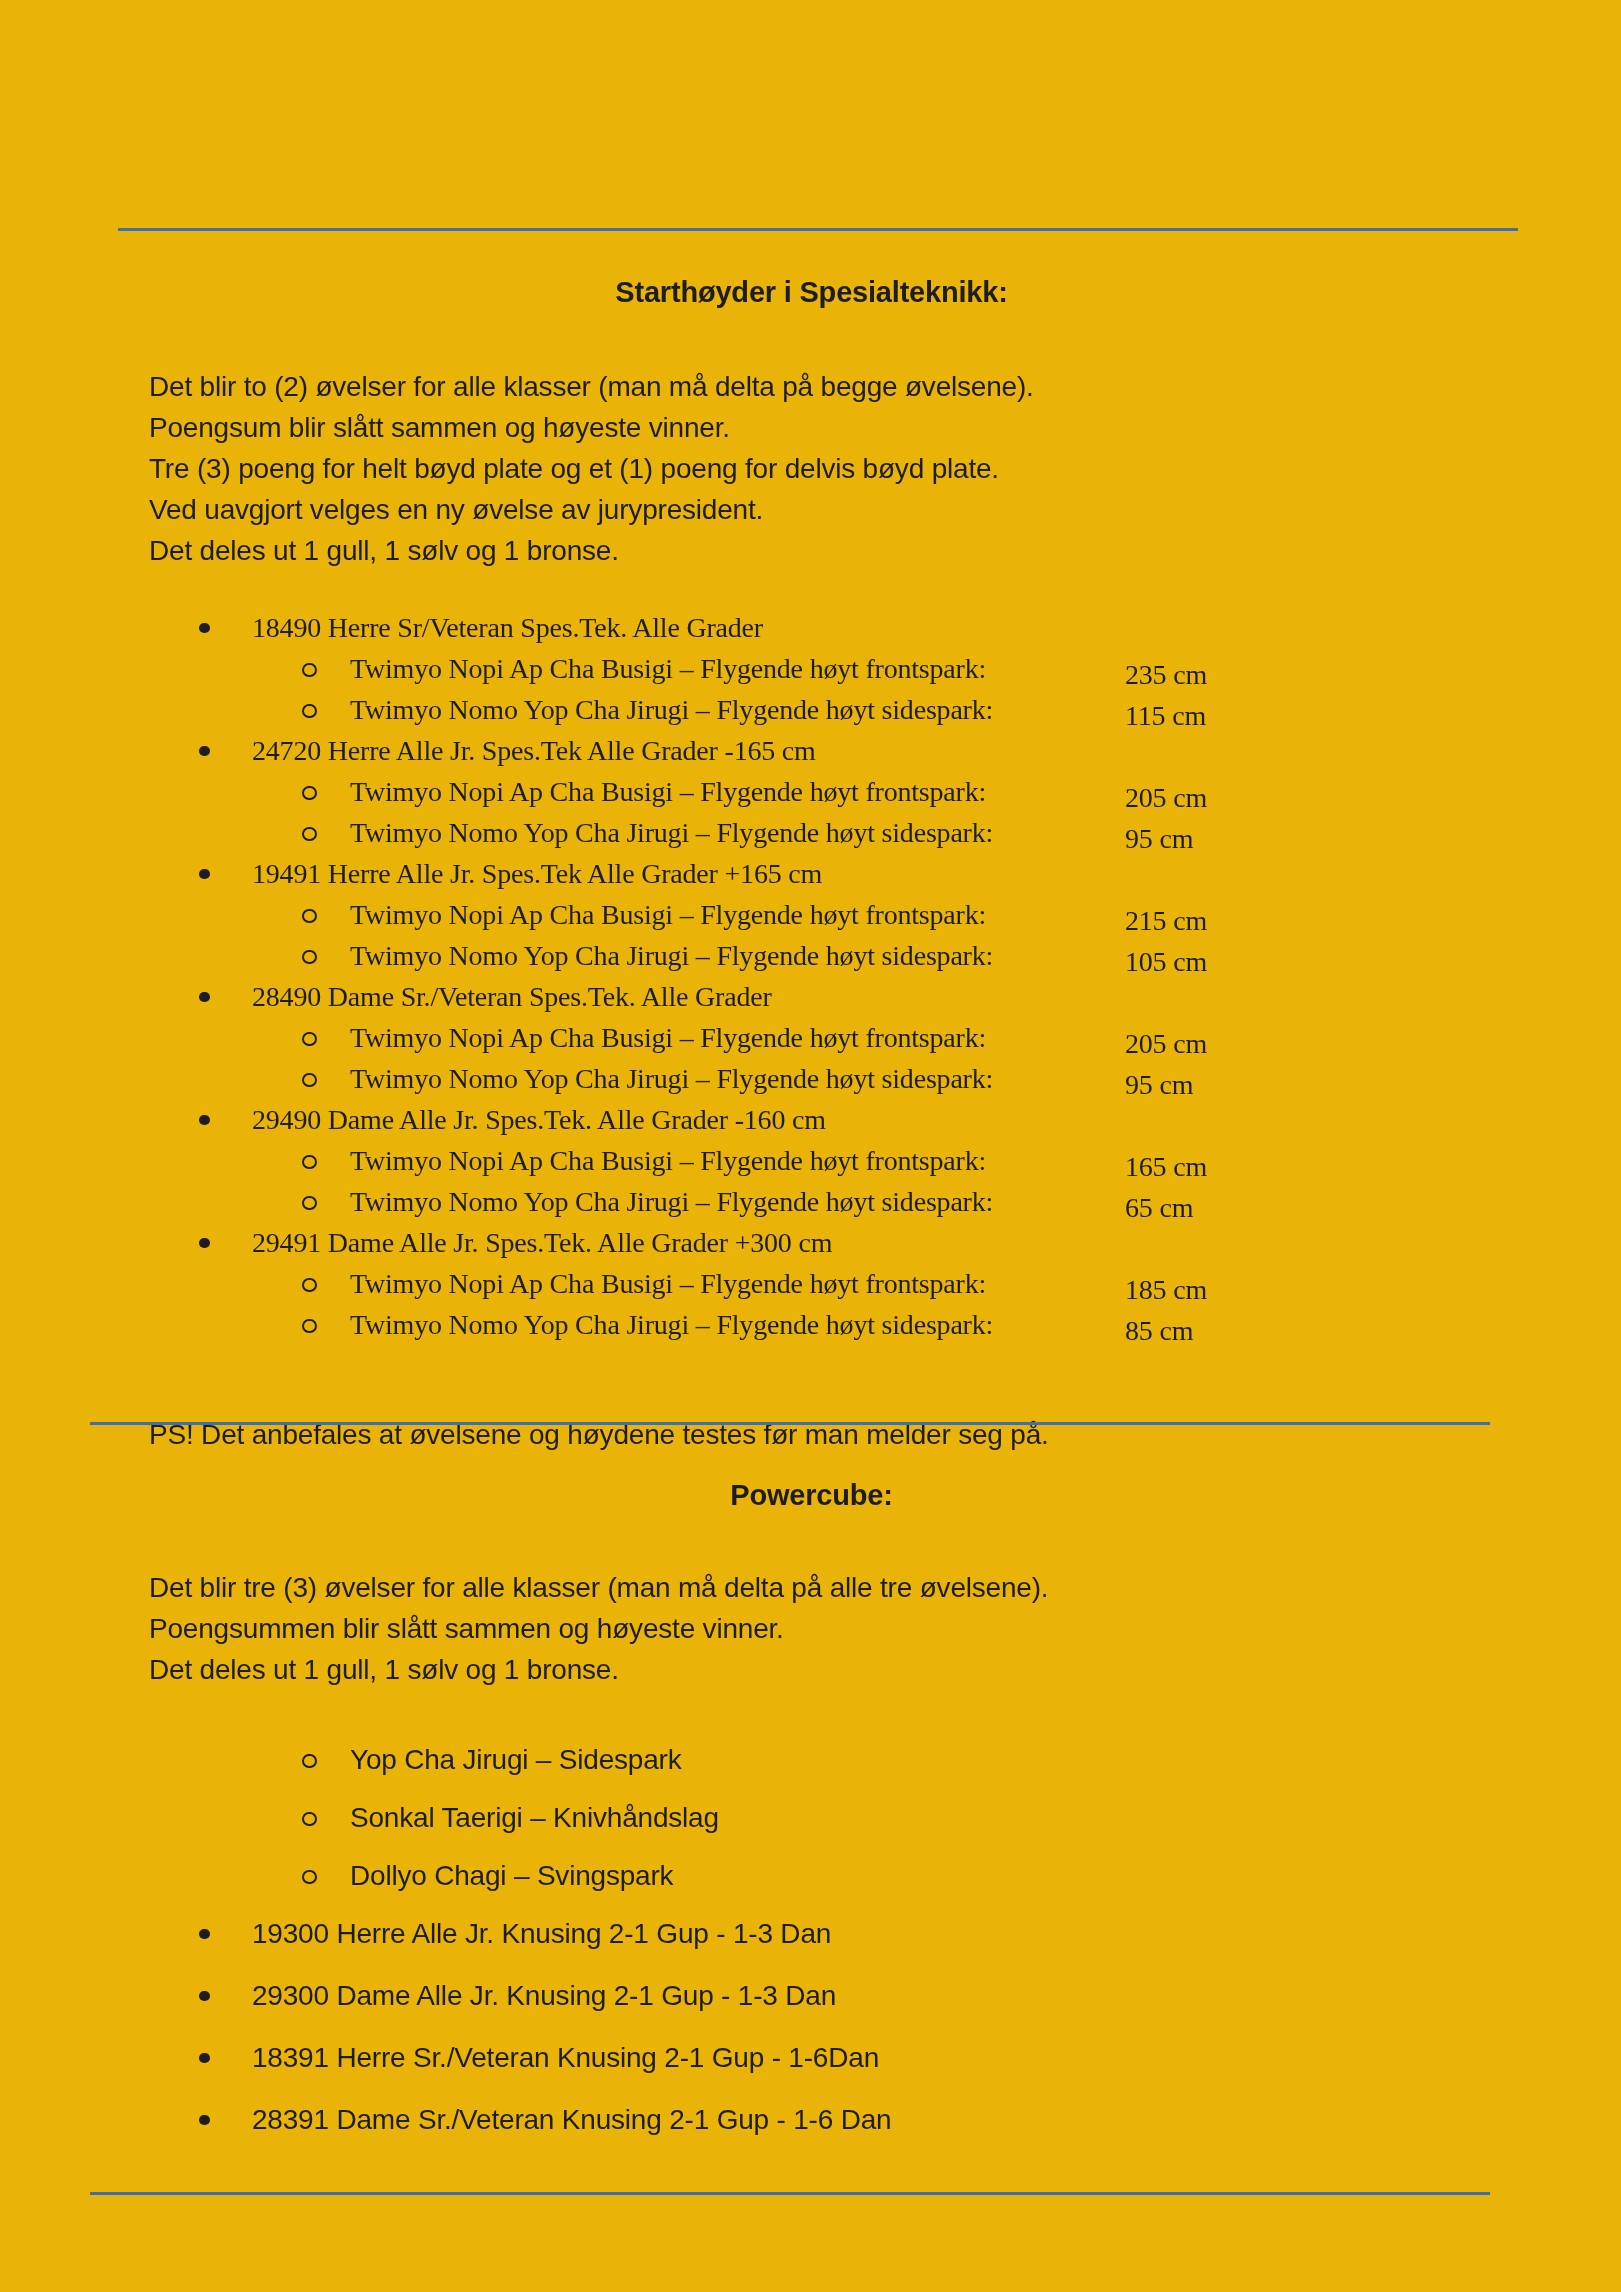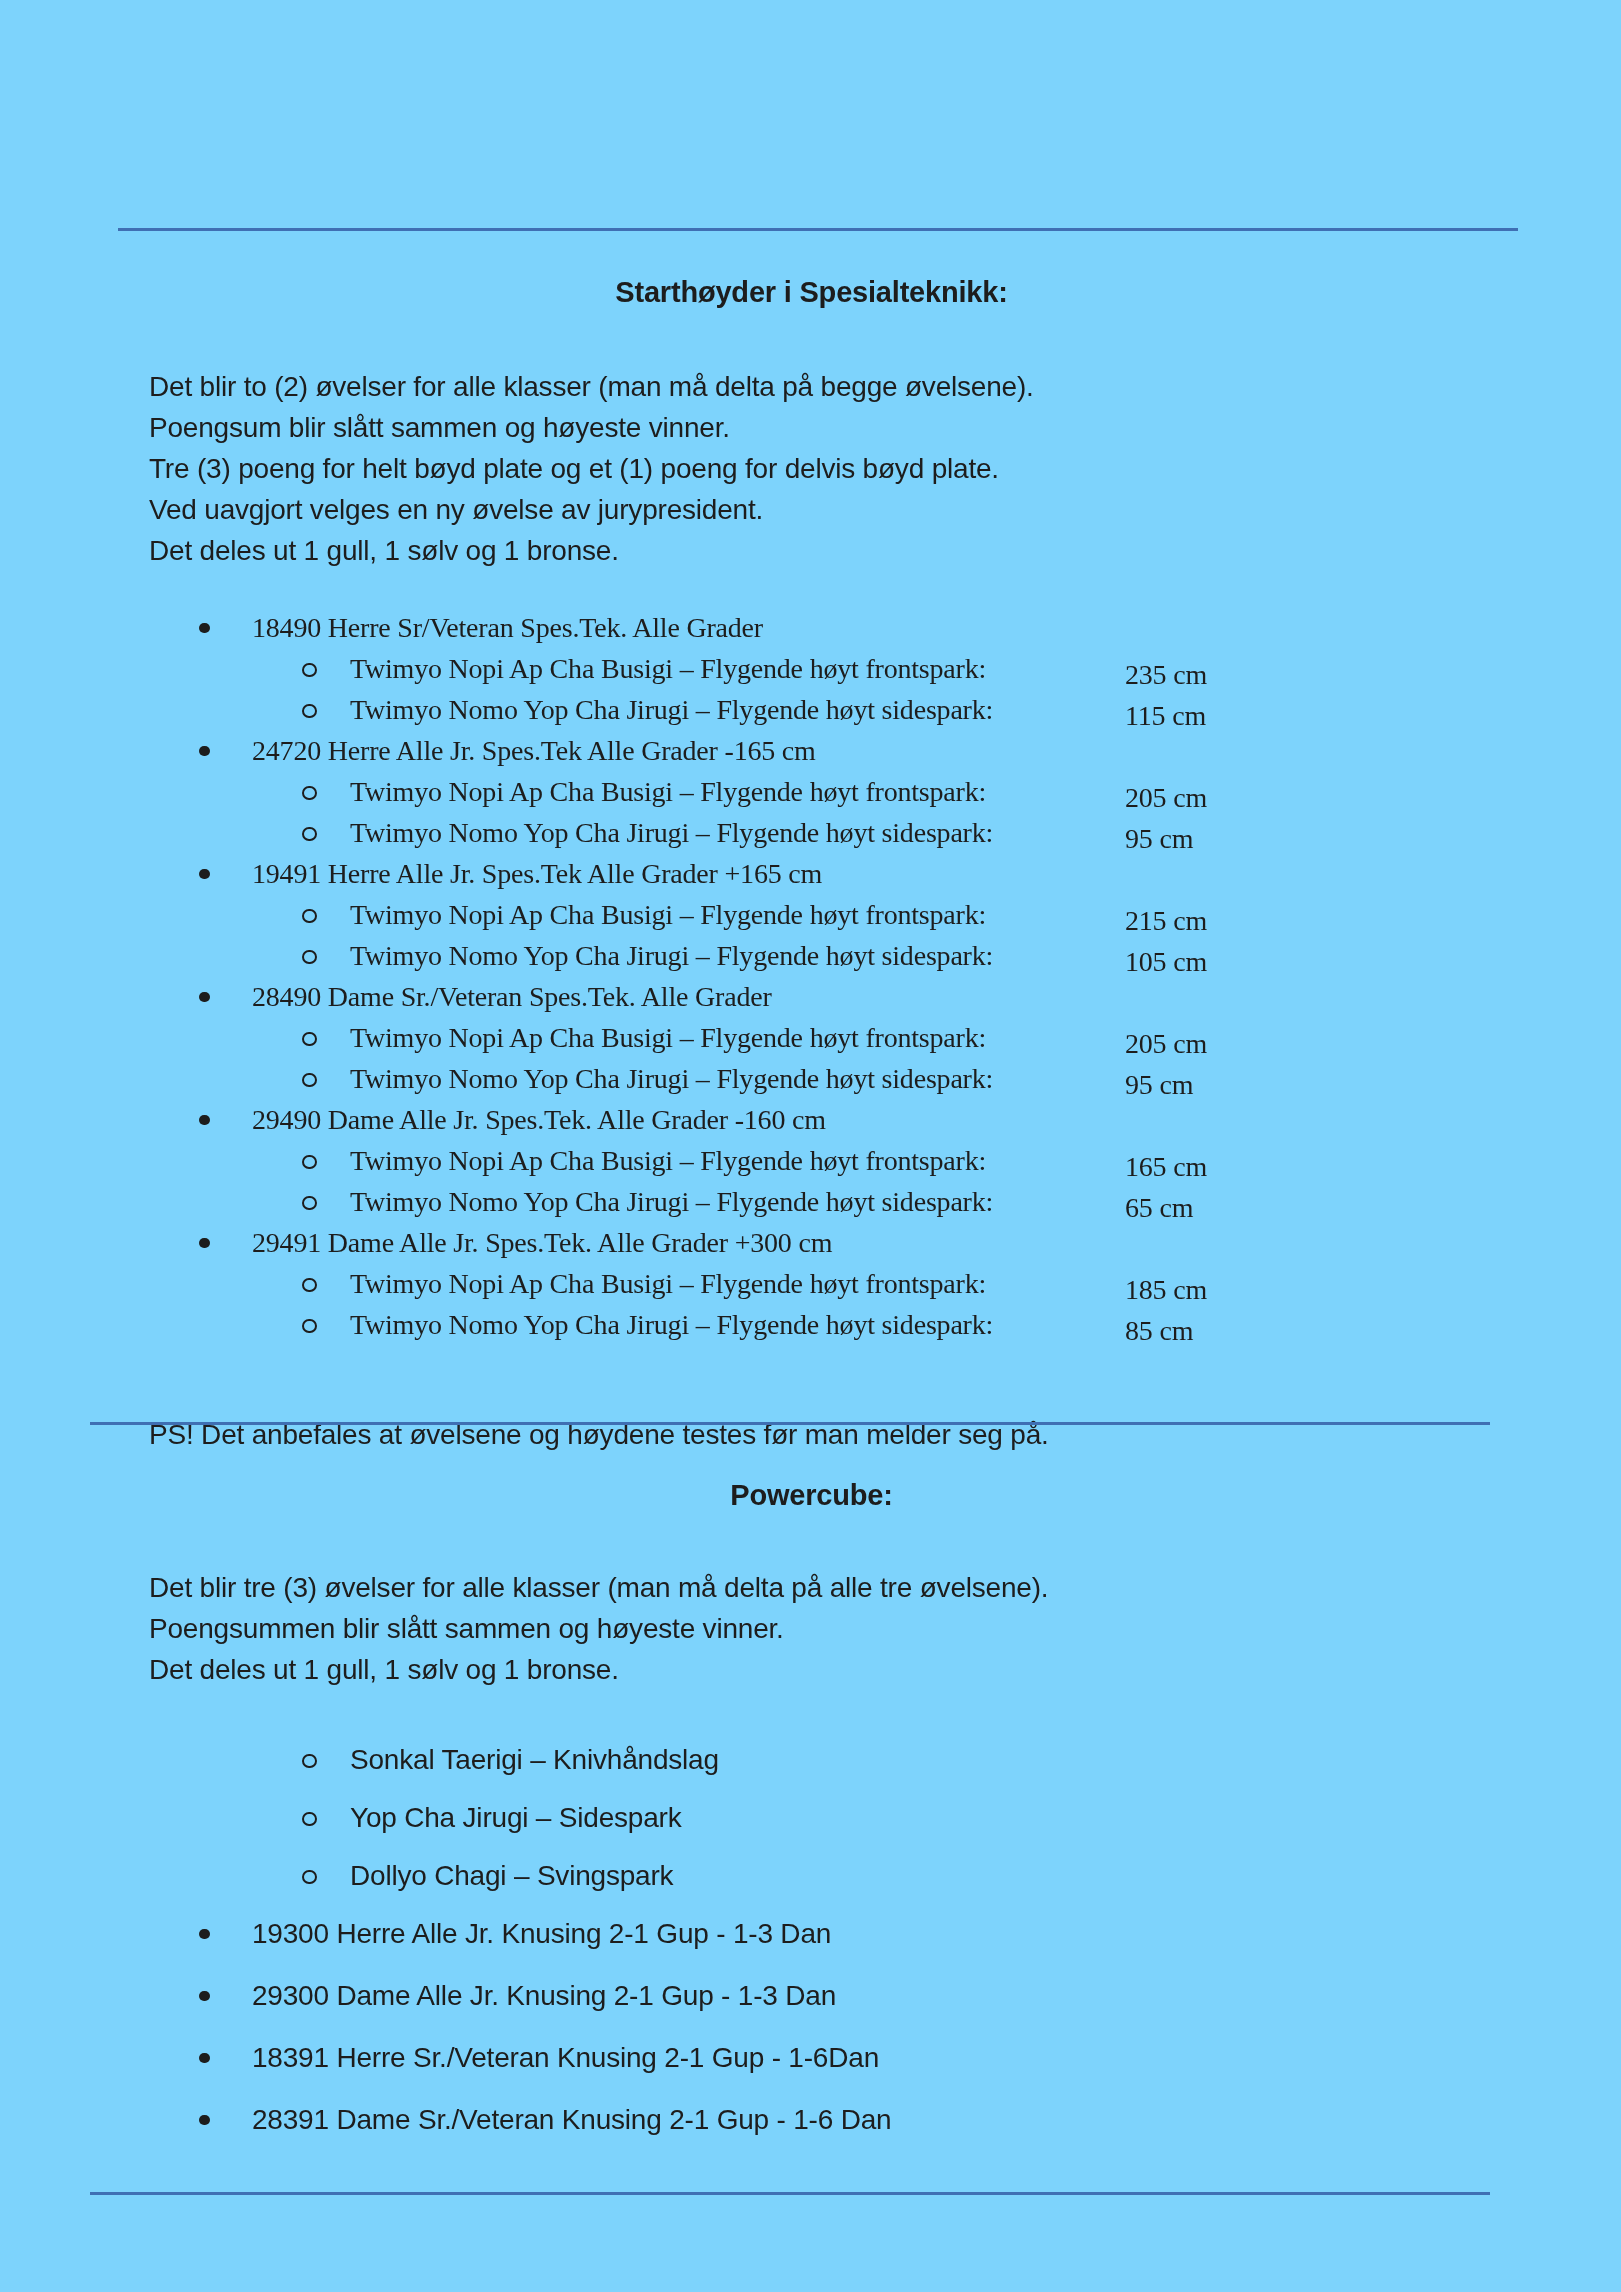--- a/index.html
+++ b/index.html
@@ -1,19 +1,19 @@
 <!DOCTYPE html>
 <html><head>
 <meta charset="utf-8">
 <style>
   html,body { margin:0; padding:0; background:#ffffff; }
   .page {
     position:relative;
     width:1621px; height:2293px;
-    background:#7dd3fc;
+    background:#eab308;
     font-family:"Liberation Sans","DejaVu Sans",sans-serif;
     font-size:28px;
     letter-spacing:-0.2px;
     color:#1d1d1d;
     overflow:hidden;
   }
   .rule { position:absolute; height:2.9px; background:#3F6FB3; }
   .rule-top    { top:228px;  left:118px; width:1400px; }
   .rule-mid    { top:1422px; left:90px;  width:1400px; }
   .rule-bottom { top:2192px; left:90px;  width:1400px; }
@@ -174,28 +174,28 @@
 
     <div class="intro-2">
       <div class="row">Det blir tre (3) øvelser for alle klasser (man må delta på alle tre øvelsene).</div>
       <div class="row">Poengsummen blir slått sammen og høyeste vinner.</div>
       <div class="row">Det deles ut 1 gull, 1 sølv og 1 bronse.</div>
     </div>
 
     <div class="ex-list-2">
       <div class="row l2">
         <span class="marker-circle"></span>
+        <span>Yop Cha Jirugi – Sidespark</span>
+      </div>
+      <div class="row l2">
+        <span class="marker-circle"></span>
         <span>Sonkal Taerigi – Knivhåndslag</span>
       </div>
       <div class="row l2">
         <span class="marker-circle"></span>
-        <span>Yop Cha Jirugi – Sidespark</span>
-      </div>
-      <div class="row l2">
-        <span class="marker-circle"></span>
         <span>Dollyo Chagi – Svingspark</span>
       </div>
     </div>
 
     <div class="class-list-2">
       <div class="row l1">
         <span class="marker-dot"></span>
         <span>19300 Herre Alle Jr. Knusing 2-1 Gup - 1-3 Dan</span>
       </div>
       <div class="row l1">

